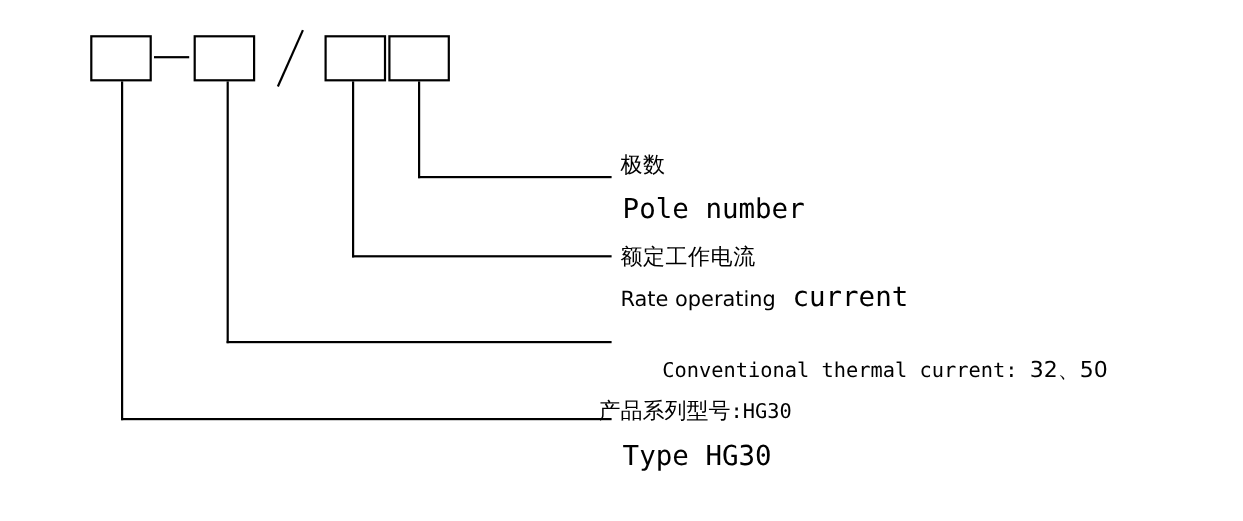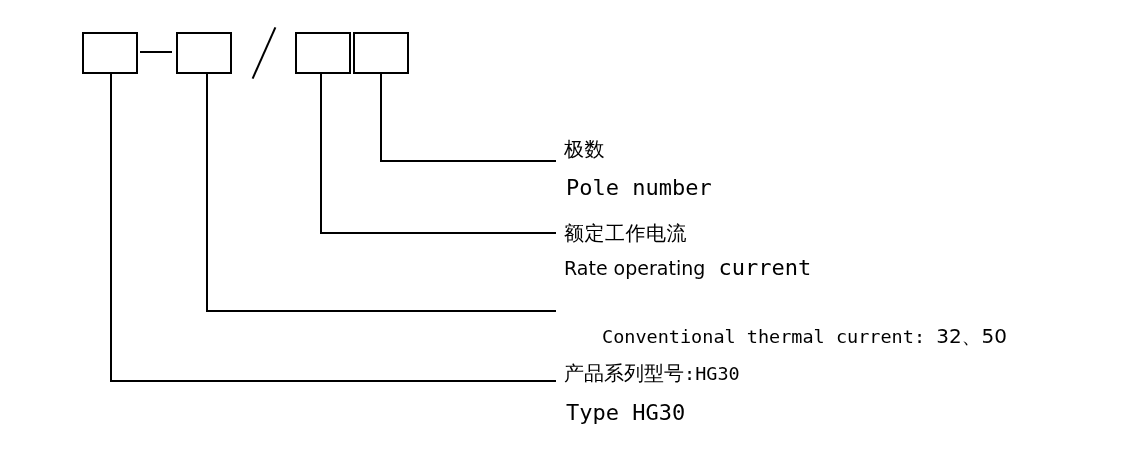--- a/index.html
+++ b/index.html
@@ -39,21 +39,21 @@
     white-space: nowrap;
     line-height: 1.18;
   }
   .cn {
     font-family: "DejaVu Sans", sans-serif;
     font-size: 20px;
     letter-spacing: 0.5px;
   }
   .en {
     font-family: "DejaVu Sans Mono", monospace;
-    font-size: 22px;
+    font-size: 25px;
     letter-spacing: 0px;
   }
   .en-bold {
     font-family: "DejaVu Sans", sans-serif;
     font-size: 19px;
   }
   .mix-cn { font-family: "DejaVu Sans", sans-serif; font-size: 20px; }
   .mix-mono { font-family: "DejaVu Sans Mono", monospace; font-size: 18.5px; }
 </style>
 </head>
@@ -90,18 +90,18 @@
 
   <div class="label" style="left:564px; top:255px;">
     <span class="en-bold">Rate operating</span><span class="en"> </span><span class="en">current</span>
   </div>
   <div class="label cn" style="left:564px; top:222px;">额定工作电流</div>
 
   <div class="label" style="left:566px; top:325px;margin-left:36px;">
     <span class="mix-mono">Conventional thermal current</span><span class="mix-mono">: </span><span class="mix-cn">32、50</span>
   </div>
 
-  <div class="label" style="left:564px; top:362px;">
+  <div class="label" style="left:544px; top:362px;">
     <span class="mix-cn">产品系列型号</span><span class="mix-mono">:</span><span class="mix-mono">HG30</span>
   </div>
   <div class="label en" style="left:566px; top:400px;">Type HG30</div>
 
 </div>
 
 </body></html>

